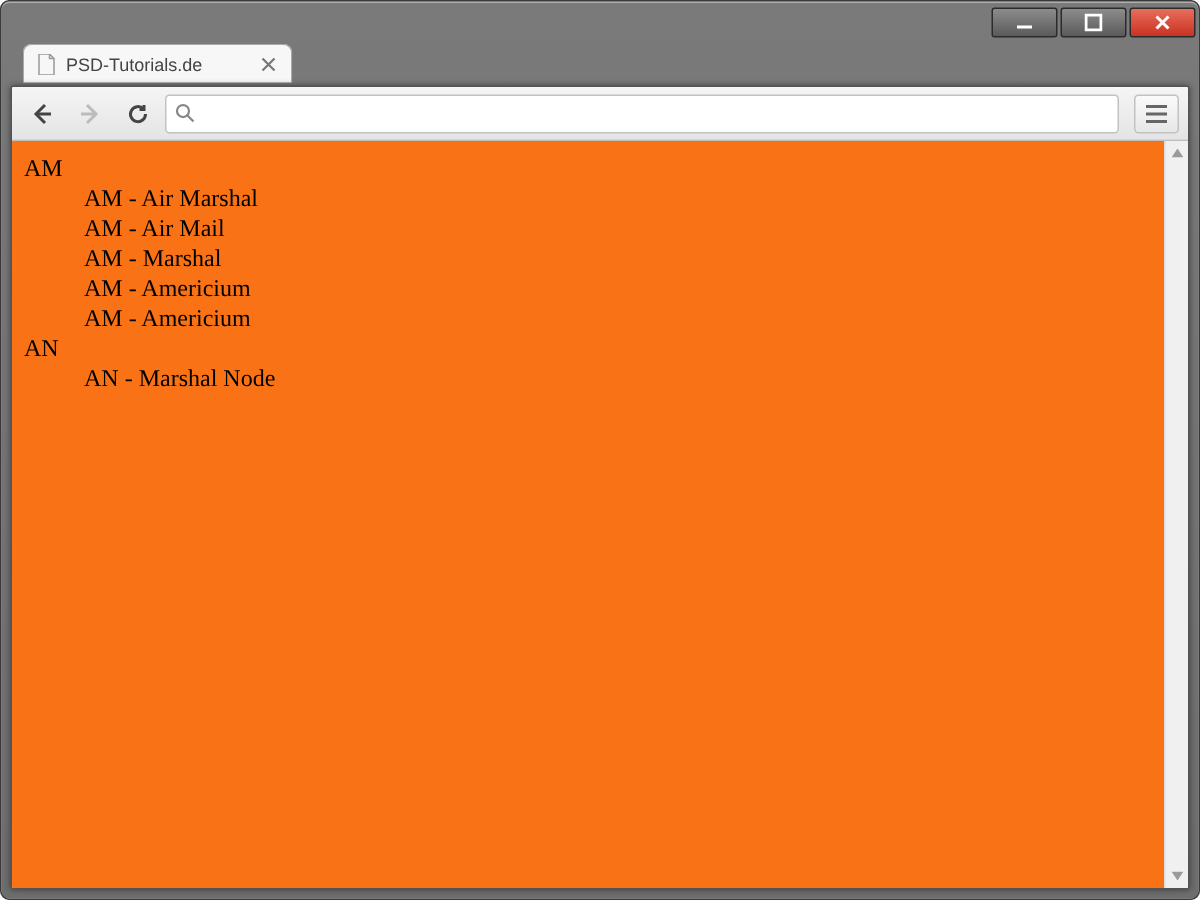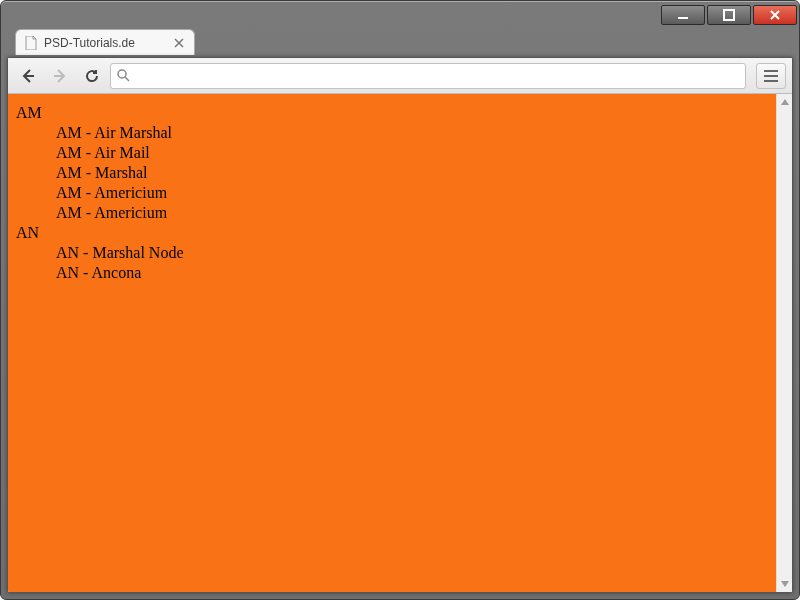--- a/index.html
+++ b/index.html
@@ -204,21 +204,20 @@
     <div class="viewport">
       <dl id="definition-list">
           <dt>AM</dt>
           <dd>AM - Air Marshal</dd>
           <dd>AM - Air Mail</dd>
           <dd>AM - Marshal</dd>
           <dd>AM - Americium</dd>
           <dd>AM - Americium</dd>
           <dt>AN</dt>
           <dd>AN - Marshal Node</dd>
-          <dd>AN - Ancona</dd>
         </dl>
     </div>
 
     <div class="scrollbar-v">
       <div class="scroll-arrow">
         <svg width="8" height="6" viewBox="0 0 8 6">
             <path d="M0 6 L4 0 L8 6 Z" fill="#9a9a9a"></path>
           </svg>
       </div>
       <div class="scroll-track"></div>

